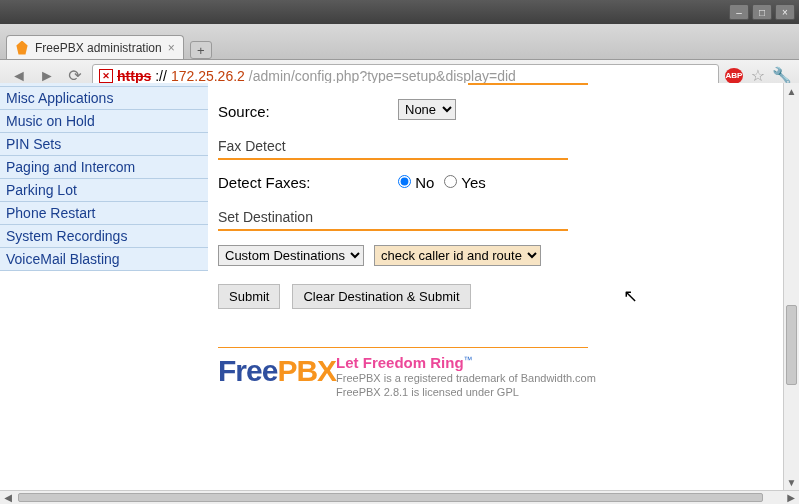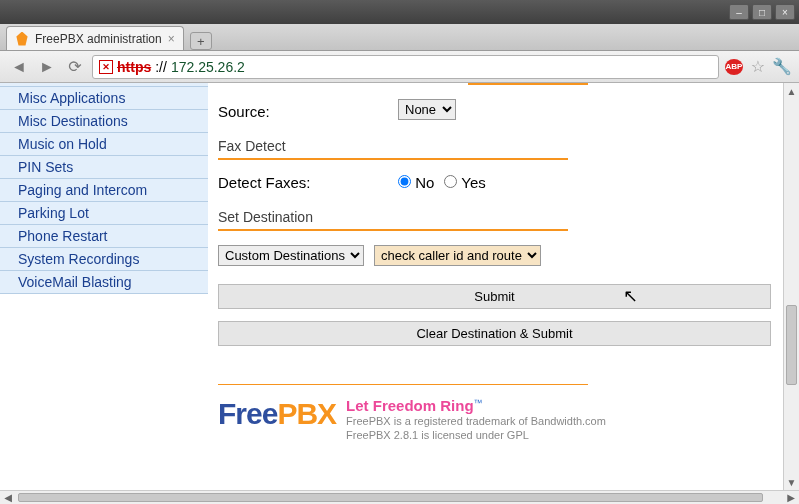--- a/index.html
+++ b/index.html
@@ -3,57 +3,57 @@
 <meta charset="utf-8">
 <style>
 * { box-sizing: border-box; margin: 0; padding: 0; }
 body { font-family: Arial, sans-serif; font-size: 13px; background: #dadada; width: 799px; height: 504px; overflow: hidden; position: relative; }
 
 
 .titlebar { height: 24px; background: linear-gradient(#5a5a5a,#3f3f3f); display: flex; align-items: center; justify-content: flex-end; padding: 0 4px; gap: 3px; }
 .tb-btn { width: 20px; height: 16px; background: #808080; border: 1px solid #555; border-radius: 2px; display: flex; align-items: center; justify-content: center; color: #eee; font-size: 10px; }
 
 
-.tabstrip { height: 27px; background: linear-gradient(#d9d9d9,#c4c4c4); display: flex; align-items: flex-end; padding: 0 6px; border-bottom: 1px solid #9a9a9a; }
+.tabstrip { height: 36px; background: linear-gradient(#d9d9d9,#c4c4c4); display: flex; align-items: flex-end; padding: 0 6px; border-bottom: 1px solid #9a9a9a; }
 .tab { height: 24px; background: #f4f4f4; border: 1px solid #9a9a9a; border-bottom: none; border-radius: 4px 4px 0 0; display: flex; align-items: center; padding: 0 8px; gap: 6px; font-size: 12px; color: #333; }
 .tab .favicon { width: 14px; height: 14px; background: #f7941e; clip-path: polygon(50% 0, 90% 35%, 75% 100%, 25% 100%, 10% 35%); }
 .tab .x { color: #888; font-size: 12px; }
 .newtab { width: 22px; height: 18px; margin-left: 6px; background: #d0d0d0; border: 1px solid #9a9a9a; border-radius: 3px; display: flex; align-items: center; justify-content: center; color: #555; }
 
 
 .toolbar { height: 32px; background: linear-gradient(#f2f2f2,#e2e2e2); display: flex; align-items: center; padding: 0 8px; gap: 6px; border-bottom: 1px solid #b0b0b0; }
 .nav-btn { width: 22px; height: 22px; display: flex; align-items: center; justify-content: center; color: #7a7a7a; font-size: 16px; }
 .urlbar { flex: 1; height: 24px; background: #fff; border: 1px solid #b0b0b0; border-radius: 3px; display: flex; align-items: center; padding: 0 6px; gap: 4px; font-size: 14px; }
 .https-bad { color: #c00; text-decoration: line-through; font-weight: bold; }
-.url-ip { color: #14532d; }
+.url-ip { color: #c2410c; }
 .url-rest { color: #999; }
 .rt-icon { width: 18px; height: 16px; display: flex; align-items: center; justify-content: center; }
 .abp { background: #d22; color: #fff; border-radius: 50%; font-size: 8px; font-weight: bold; }
 .star { color: #999; font-size: 16px; }
 .wrench { color: #555; font-size: 16px; }
 .lock-badge { width:14px; height:14px; background:#fff; border:1px solid #c00; display:flex; align-items:center; justify-content:center; color:#c00; font-size:9px; font-weight:bold; }
 
 
 .viewport { position: absolute; top: 83px; left: 0; right: 0; bottom: 14px; background: #fff; overflow: hidden; }
 .sidebar { position: absolute; left: 0; top: 0; width: 208px; background: #e3effb; }
 .sidebar .cut { height: 4px; border-bottom: 1px solid #b6cee5; padding: 0 6px; }
-.sidebar a { display: block; padding: 3px 18px; color: #1a3f8f; border-bottom: 1px solid #b6cee5; text-decoration: none; font-size: 14px; }
+.sidebar a { display: block; padding: 3px 6px; color: #1a3f8f; border-bottom: 1px solid #b6cee5; text-decoration: none; font-size: 14px; }
 
 .main { position: absolute; left: 208px; right: 18px; top: 0; bottom: 0; background: #fff; padding: 0 10px; }
 .orange-rule-top { height: 2px; background: #f7941e; margin: 0 0 12px 250px; width: 120px; }
 .row { display: flex; align-items: flex-end; margin: 14px 0; }
 .lbl { width: 180px; font-size: 15px; color: #000; }
 .sect { color: #404040; font-size: 14px; margin-top: 18px; }
 .orule { height: 2px; background: #f7941e; width: 350px; margin: 4px 0 14px 0; }
 select { border: 1px solid #999; background: #eee; font-size: 13px; padding: 1px 2px; }
 .radio-lbl { font-size: 15px; margin-right: 10px; }
-.btns { margin-top: 18px; display: flex; gap: 12px; flex-direction: column; }
+.btns { margin-top: 18px; display: flex; gap: 12px; }
 .btn { background: #e6e6e6; border: 1px solid #bbb; padding: 4px 10px; font-size: 13px; }
 .footer-rule { height: 1px; background: #f7941e; margin-top: 38px; width: 370px; }
-.footer { display: flex; gap: 10px; margin-top: 12px; align-items: flex-start; }
+.footer { display: flex; margin-top: 6px; align-items: flex-start; }
 .logo { font-size: 30px; font-weight: bold; letter-spacing: -1px; }
 .logo .f { color: #2f4f9f; }
 .logo .p { color: #f7941e; }
 .slogan { color: #ec4899; font-size: 15px; font-weight: bold; }
 .tm { color: #2f6fcf; font-size: 9px; vertical-align: super; }
 .fine { color: #888; font-size: 11px; line-height: 1.3; }
 
 
 .vscroll { position: absolute; right: 0; top: 0; bottom: 0; width: 16px; background: #efefef; border-left: 1px solid #ccc; display:flex; flex-direction:column; }
 .vscroll .arr { height: 16px; display:flex; align-items:center; justify-content:center; color:#666; font-size:10px; }
@@ -87,31 +87,31 @@
 
 <div class="toolbar">
   <div class="nav-btn">◄</div>
   <div class="nav-btn">►</div>
   <div class="nav-btn">⟳</div>
   <div class="urlbar">
     <span class="lock-badge">✕</span>
     <span class="https-bad">https</span>
       <span>://</span>
       <span class="url-ip">172.25.26.2</span>
+      <span class="url-rest">/admin/config.php?type=setup&amp;display=did</span>
   </div>
   <div class="rt-icon abp">ABP</div>
   <div class="rt-icon star">☆</div>
   <div class="rt-icon wrench">🔧</div>
 </div>
 
 <div class="viewport">
   <div class="sidebar">
     <div class="cut"></div>
     <a>Misc Applications</a>
-    <a>Misc Destinations</a>
     <a>Music on Hold</a>
     <a>PIN Sets</a>
     <a>Paging and Intercom</a>
     <a>Parking Lot</a>
     <a>Phone Restart</a>
     <a>System Recordings</a>
     <a>VoiceMail Blasting</a>
   </div>
 
   <div class="main">

